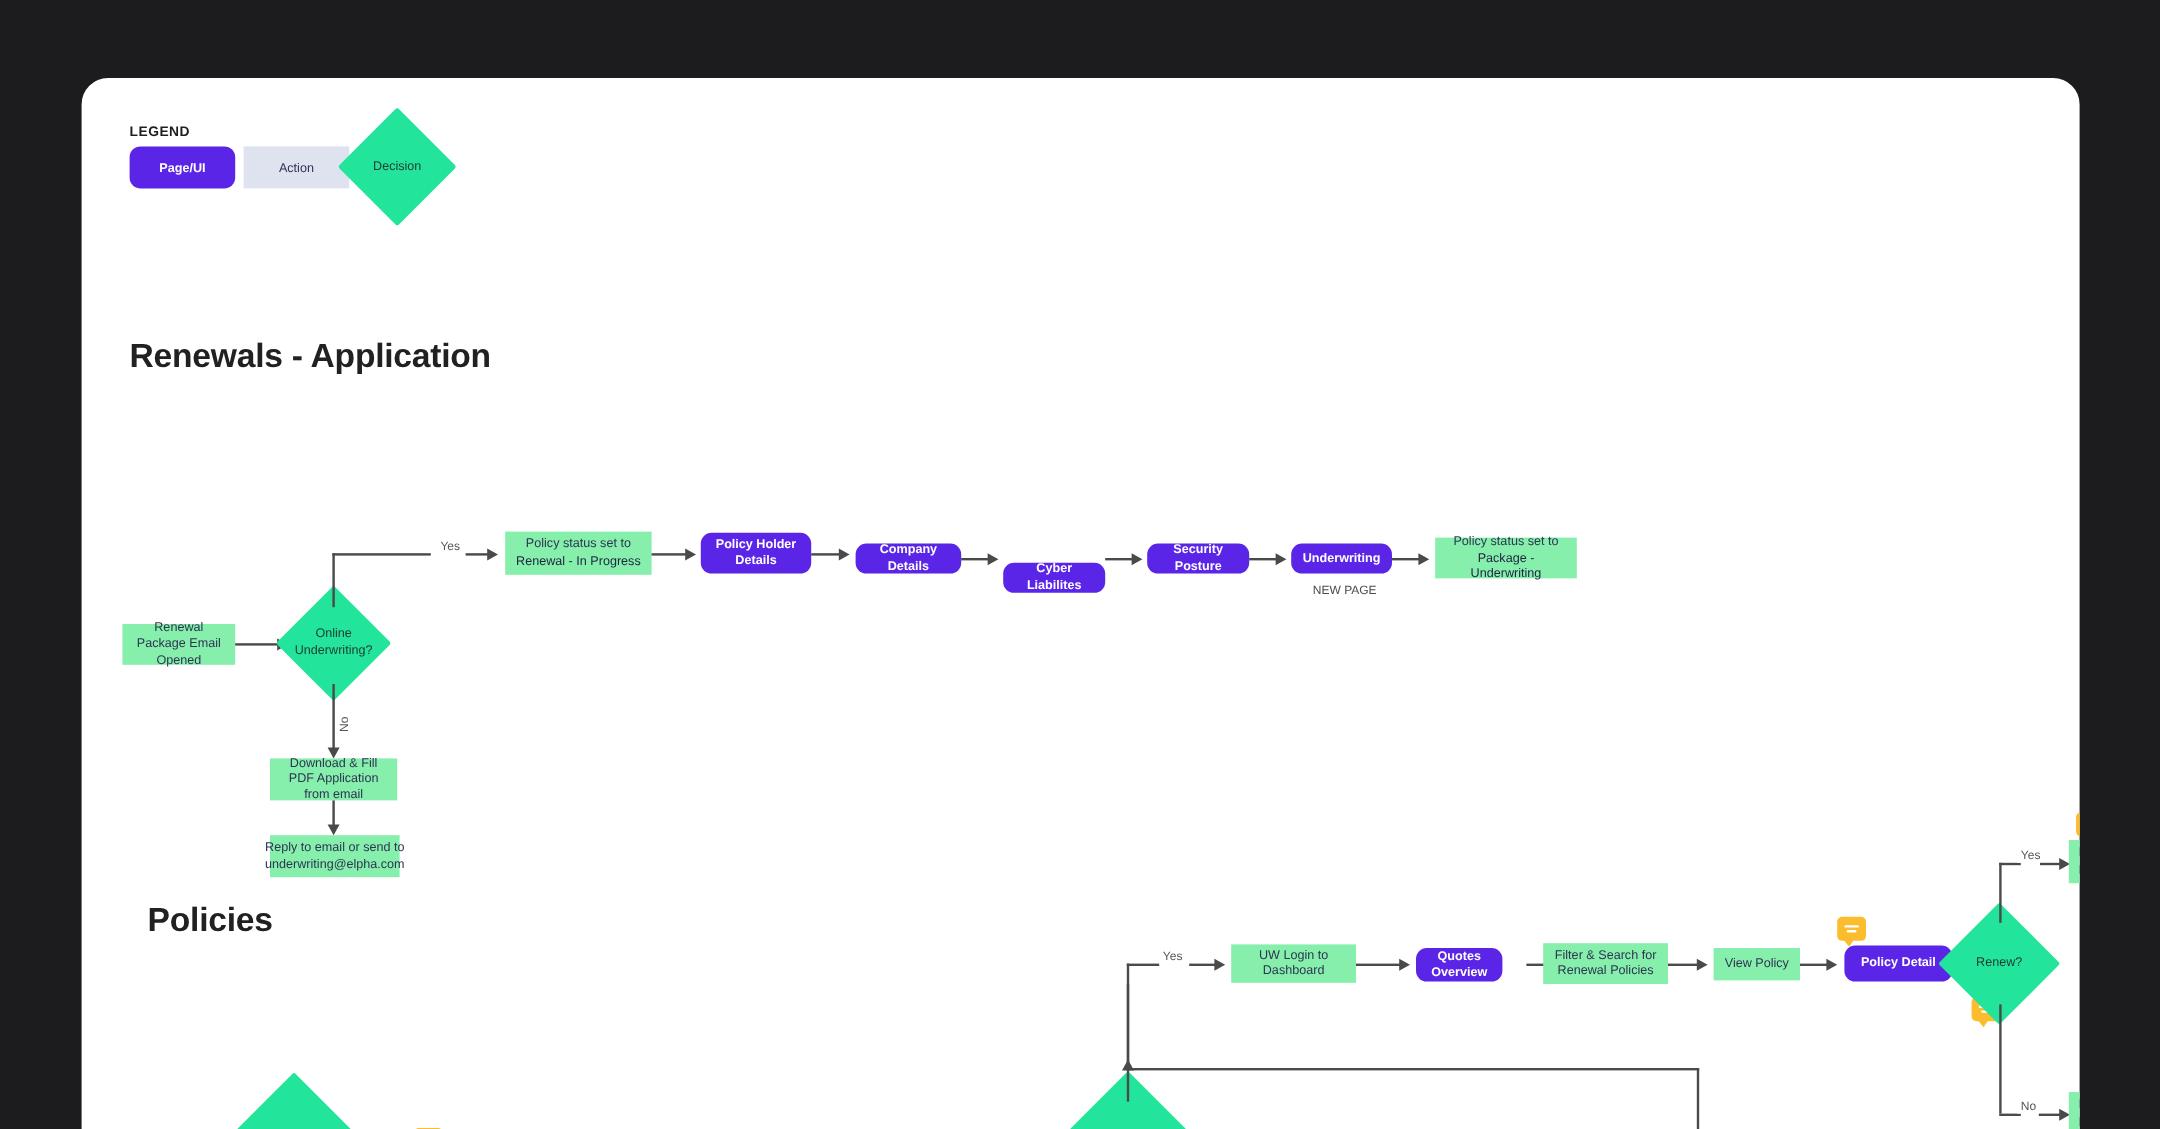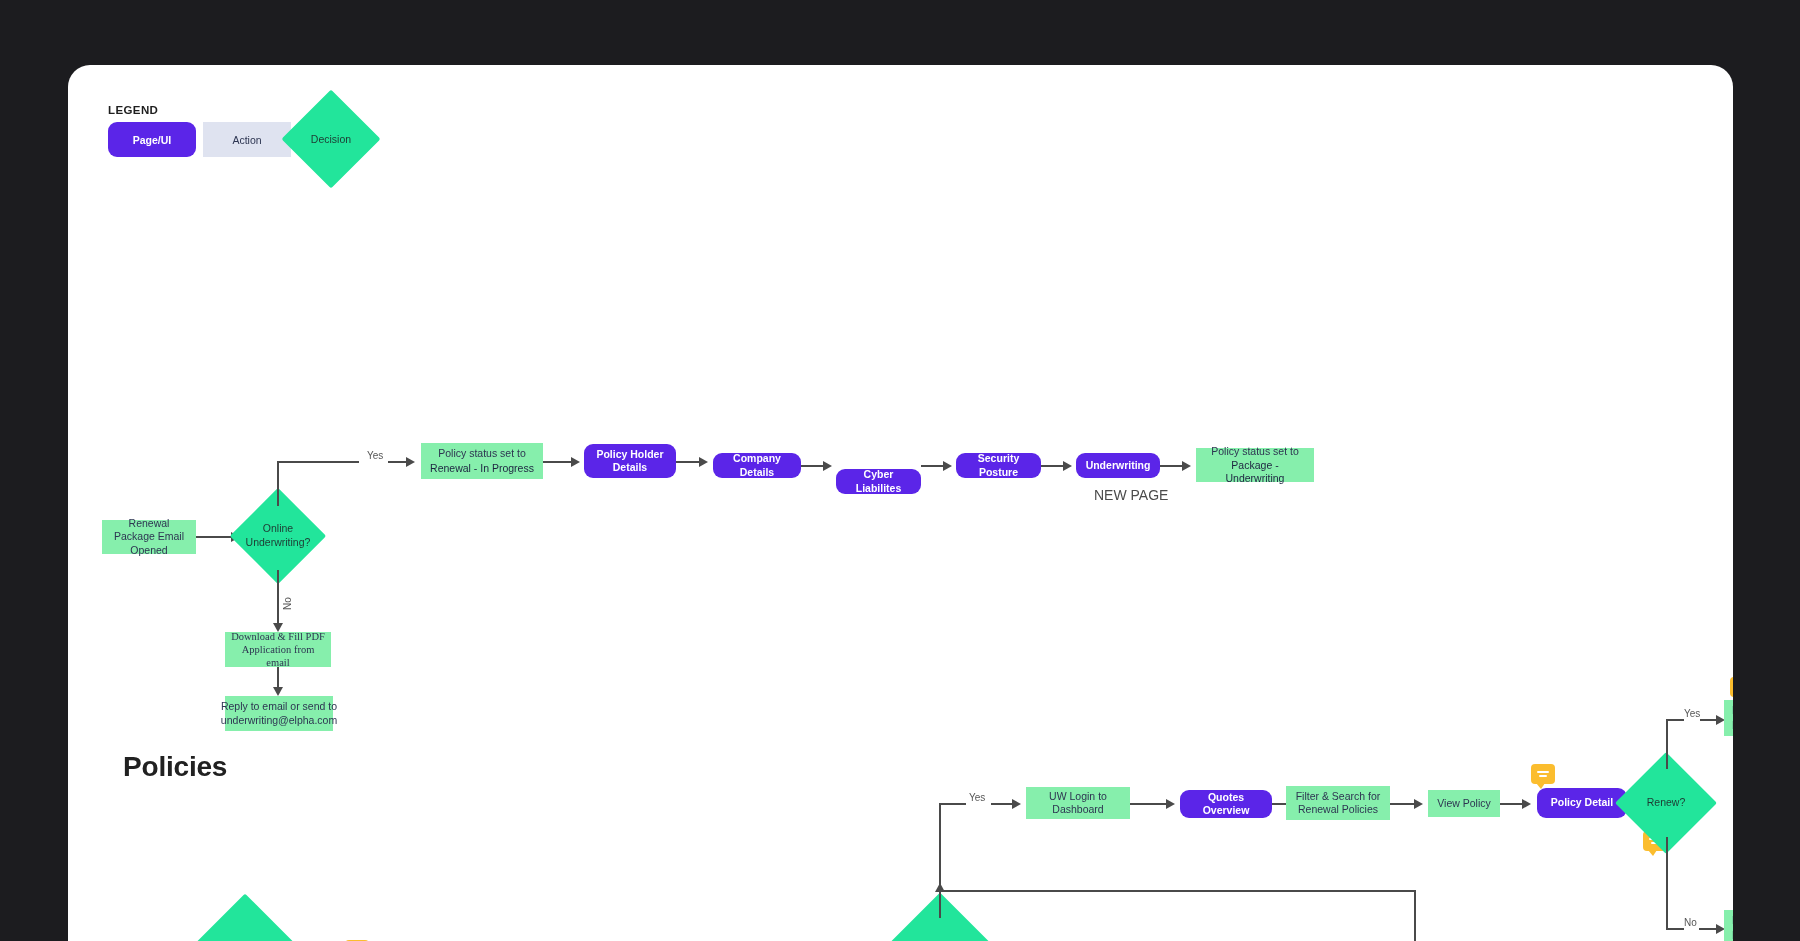--- a/index.html
+++ b/index.html
@@ -110,21 +110,21 @@
     border-left: 5px solid transparent; border-right: 5px solid transparent;
     border-bottom: 9px solid #4a4a4a;
   }
   .elabel {
     position: absolute; font-size: 10px; color: #565656;
     background: #ffffff; padding: 0 3px; white-space: nowrap;
   }
   .elabel.vert { transform: rotate(-90deg); transform-origin: left top; }
 
   .caption {
-    position: absolute; font-size: 14px; color: #4b4b4b; white-space: nowrap;
+    position: absolute; font-size: 10px; color: #4b4b4b; white-space: nowrap;
   }
 
   
   .cbadge {
     position: absolute; width: 24px; height: 20px;
     background: #fbbd2e; border-radius: 4px;
     display: flex; align-items: center; justify-content: center;
     flex-direction: column; gap: 2.5px;
   }
   .cbadge:after {
@@ -149,20 +149,21 @@
       </div>
       <div class="lg-action">
         <span>Action</span>
       </div>
       <div class="lg-decision">
         <div class="dia"></div>
         <div class="dtxt">Decision</div>
       </div>
     </div>
 
+    <div class="sec-title" id="title-app">Renewals - Application</div>
     <div class="sec-title" id="title-ren">Policies</div>
 
     <div class="node n-action" style="left:34px; top:455px; width:94px; height:34px;">
       <span>Renewal Package Email Opened</span>
     </div>
 
     <div class="ln lnh" style="left:128px; top:471px; width:37px;"></div>
     <div class="arrow" style="left:163px; top:467px;"></div>
 
     <div class="diamond" style="left:176px; top:437px; width:68px; height:68px;">
@@ -222,21 +223,21 @@
 
     <div class="node n-action" style="left:1128px; top:383px; width:118px; height:34px; flex-direction:column; gap:1px;">
       <span>Policy status set to</span>
       <b>Package - Underwriting</b>
     </div>
 
     <div class="ln lnv" style="left:209px; top:505px; height:58px;"></div>
     <div class="elabel vert" style="left:214px; top:548px;">No</div>
     <div class="arrow-down" style="left:205px; top:558px;"></div>
 
-    <div class="node n-action" style="left:157px; top:567px; width:106px; height:35px;font-family:Liberation Serif, serif;">
+    <div class="node n-action" style="left:157px; top:567px; width:106px; height:35px;">
       <span>Download &amp; Fill PDF Application from email</span>
     </div>
 
     <div class="ln lnv" style="left:209px; top:602px; height:25px;"></div>
     <div class="arrow-down" style="left:205px; top:622px;"></div>
 
     <div class="node n-action" style="left:157px; top:631px; width:108px; height:35px;">
       <span>Reply to email or send to underwriting@elpha.com</span>
     </div>
 
@@ -276,21 +277,21 @@
     <div class="ln lnh" style="left:923px; top:738px; width:25px;"></div>
     <div class="arrow" style="left:944px; top:734px;"></div>
 
     <div class="node n-action" style="left:958px; top:722px; width:104px; height:32px;">
       <span>UW Login to Dashboard</span>
     </div>
 
     <div class="ln lnh" style="left:1062px; top:738px; width:40px;"></div>
     <div class="arrow" style="left:1098px; top:734px;"></div>
 
-    <div class="node n-page" style="left:1112px; top:725px; width:92px; height:28px;">
+    <div class="node n-page" style="left:1112px; top:725px; width:72px; height:28px;">
       <span>Quotes Overview</span>
     </div>
 
     <div class="ln lnh" style="left:1204px; top:738px; width:38px;"></div>
     <div class="arrow" style="left:1238px; top:734px;"></div>
 
     <div class="node n-action" style="left:1218px; top:721px; width:104px; height:34px;">
       <span>Filter &amp; Search for Renewal Policies</span>
     </div>
 

